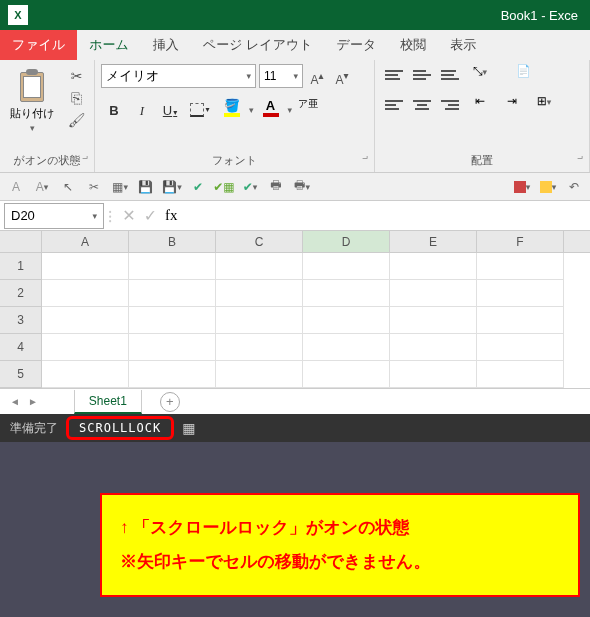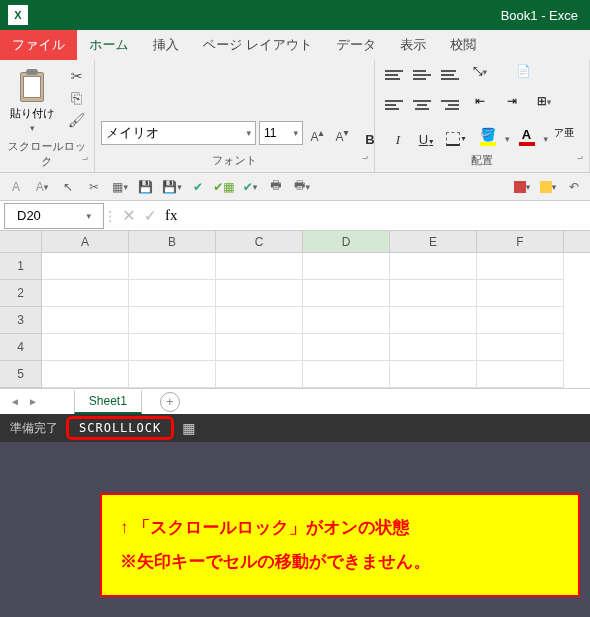--- a/index.html
+++ b/index.html
@@ -48,21 +48,21 @@
   .align-group { flex: 1; }
   .align-row { display: flex; gap: 2px; margin-bottom: 4px; }
   .align-btn { width: 26px; height: 22px; display: flex; flex-direction: column; justify-content: center; gap: 2px; padding: 0 4px; cursor: pointer; }
   .align-line { height: 2px; background: #555; }
   .wrap-btn { width: 30px; height: 22px; font-size: 12px; text-align: center; cursor: pointer; }
   
   .toolbar2 { background: #f0f0f0; height: 28px; border-bottom: 1px solid #ccc; display: flex; align-items: center; padding: 0 6px; gap: 6px; }
   .tb-btn { width: 20px; height: 20px; display: inline-flex; align-items: center; justify-content: center; font-size: 12px; color: #666; cursor: pointer; }
   
   .namebox-row { background: white; height: 30px; border-bottom: 1px solid #ccc; display: flex; align-items: center; }
-  .namebox { width: 100px; height: 26px; border: 1px solid #aaa; margin: 0 4px; display: flex; align-items: center; justify-content: space-between; padding: 0 12px; font-size: 13px; background: white; }
+  .namebox { width: 100px; height: 26px; border: 1px solid #aaa; margin: 0 4px; display: flex; align-items: center; justify-content: space-between; padding: 0 6px; font-size: 13px; background: white; }
   .fx-btns { display: flex; align-items: center; gap: 8px; padding: 0 10px; }
   .fx-btn { font-size: 16px; color: #bbb; cursor: pointer; }
   .fx-label { font-family: serif; font-size: 15px; }
   
   .grid-area { background: white; height: 157px; position: relative; overflow: hidden; }
   .col-headers { display: flex; height: 22px; background: #e8e8e8; border-bottom: 1px solid #ccc; }
   .corner { width: 42px; border-right: 1px solid #ccc; background: #e8e8e8; }
   .col-h { width: 87px; border-right: 1px solid #ccc; text-align: center; font-size: 12px; line-height: 22px; color: #555; }
   .col-h.sel { background: #d4e8d4; }
   .rows { }
@@ -90,47 +90,47 @@
   <div class="app-icon">X</div>
   <div class="title-text">Book1 - Exce</div>
 </div>
 
 <div class="tabs-wrap">
   <div class="tab file" style="background:#ef4444;color:white">ファイル</div>
   <div class="tab active">ホーム</div>
   <div class="tab" style="color:#444">挿入</div>
   <div class="tab" style="color:#444">ページ レイアウト</div>
   <div class="tab" style="color:#444">データ</div>
+  <div class="tab" style="color:#444">校閲</div>
   <div class="tab" style="color:#444">表示</div>
-  <div class="tab" style="color:#444">校閲</div>
 </div>
 
 <div class="ribbon">
   <div class="ribbon-group clipboard-group">
     <div class="group-content">
       <div class="paste-btn">
         <div class="paste-icon">
           <div class="paste-clip"></div>
             <div class="paste-sheet"></div>
             <div class="paste-clip-top"></div>
         </div>
         <div class="paste-label">貼り付け</div>
         <span class="dd">▾</span>
       </div>
       <div class="small-icons">
         <div class="small-icon">✂</div>
         <div class="small-icon">⎘</div>
         <div class="small-icon">🖌</div>
       </div>
     </div>
-    <div class="group-label">スクロールロック</div>
+    <div class="group-label">がオンの状態</div>
   </div>
 
   <div class="ribbon-group font-group">
-    <div class="group-content" style="flex-direction:row;align-items:flex-end">
+    <div class="group-content" style="flex-direction:column;align-items:flex-start">
       <div class="font-row1">
         <div class="font-select">
             <span>メイリオ</span>
             <span class="dd">▾</span>
           </div>
         <div class="font-size">
             <span>11</span>
             <span class="dd">▾</span>
           </div>
         <div class="aa-btn">A<sup>▴</sup></div>

